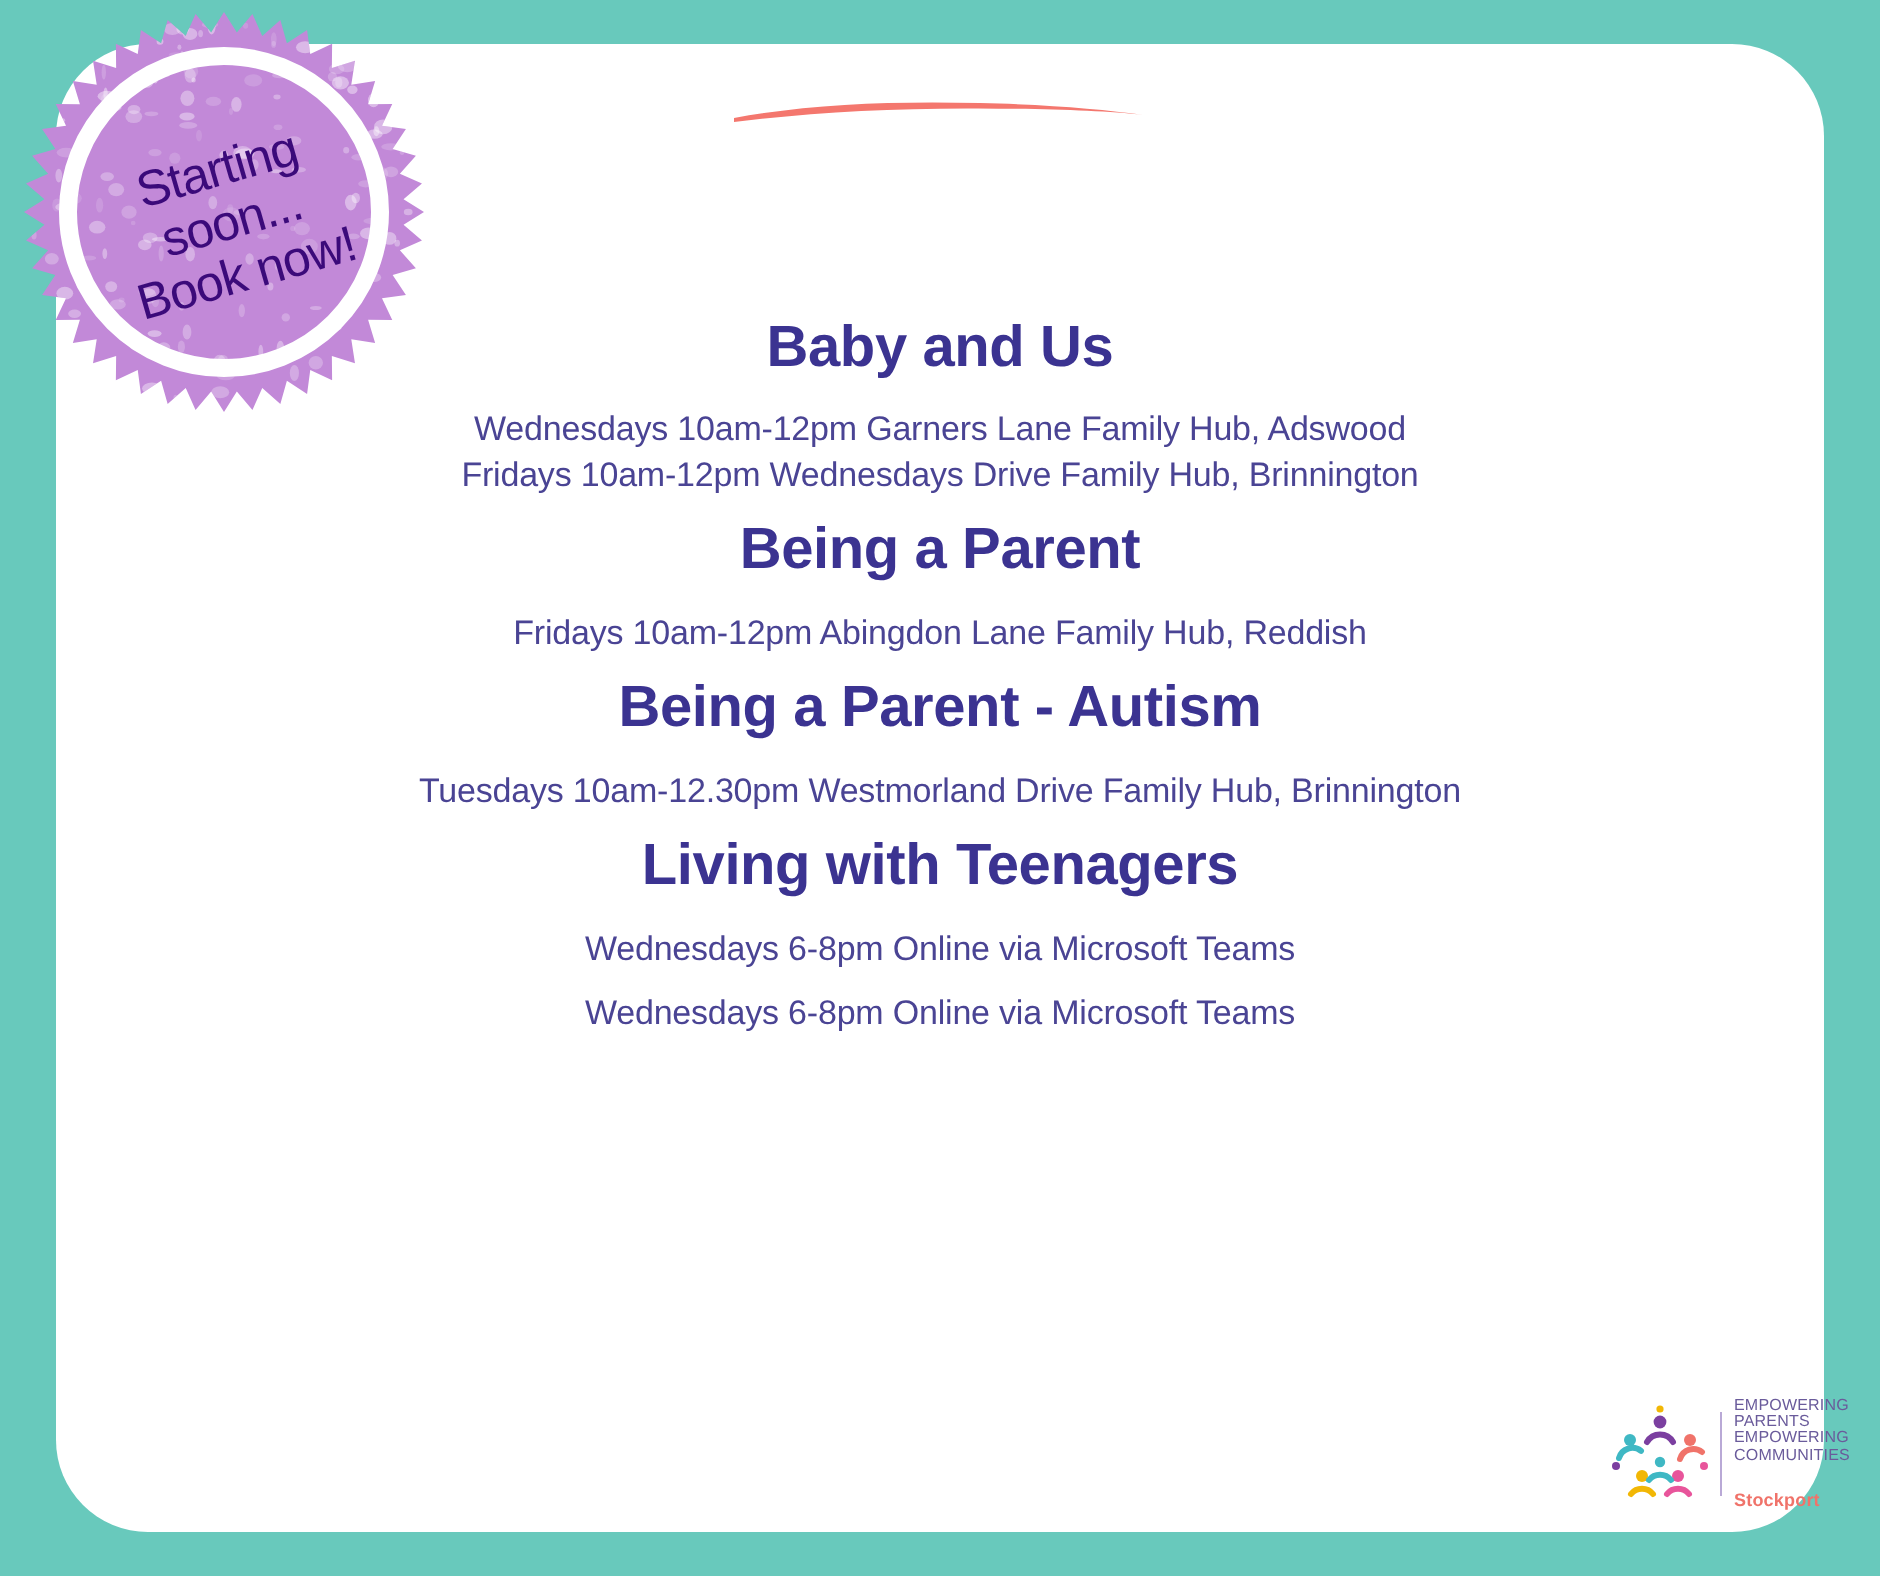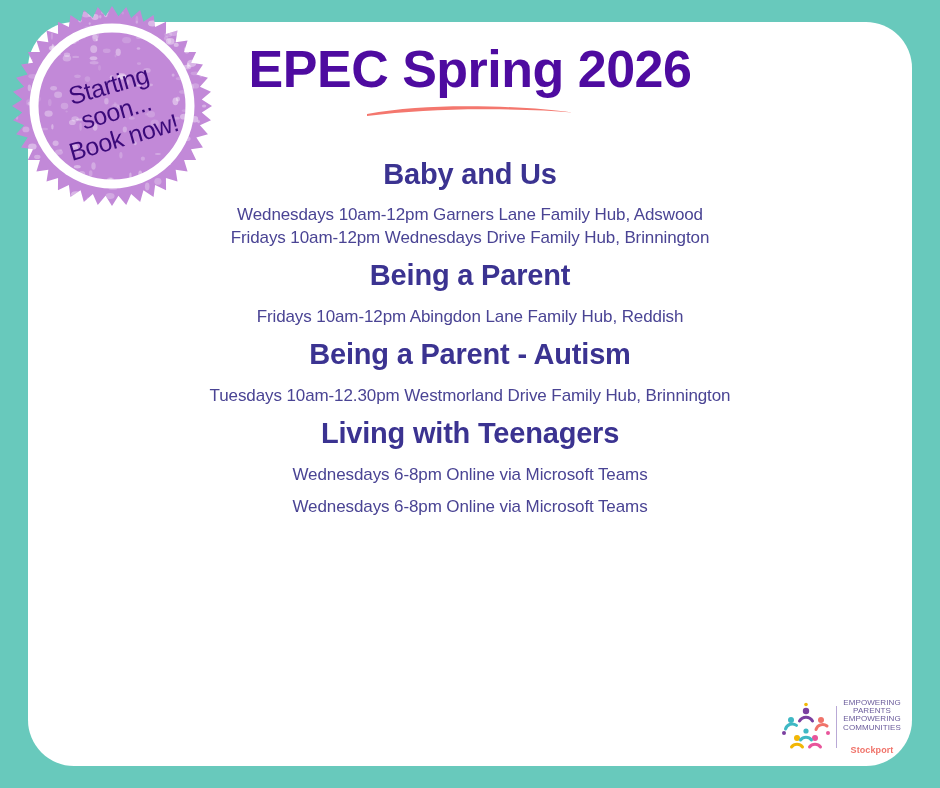--- a/index.html
+++ b/index.html
@@ -108,27 +108,26 @@
     font-weight: normal;
     line-height: 1.08;
     letter-spacing: -0.5px;
     margin-left: 6px;
     margin-top: 8px;
   }
 
   
   #logo {
     position: absolute;
-    left: 780px;
+    left: 804px;
     top: 698px;
     width: 124px;
     height: 58px;
     display: flex;
     align-items: center;
-    text-align: center;
   }
   #logo-mark { width: 52px; height: 50px; flex: 0 0 auto; }
   .logo-divider {
     width: 1px;
     height: 42px;
     background: #B9A9D6;
     margin: 0 6px 0 4px;
     flex: 0 0 auto;
   }
   .logo-words { line-height: 1.03; }
@@ -146,21 +145,20 @@
   }
 </style>
 </head>
 <body>
 
 <div id="poster">
 
   <div id="card"></div>
 
   <div class="title-wrap">
-    <h1 class="poster-title">EPEC Spring 2026</h1>
     <svg class="title-swoosh" viewBox="0 0 210 16">
       <path d="M2,11 C40,4 80,2.5 125,3.5 C160,4.3 186,6.5 207,9.5 C187,7.2 158,6.4 124,6.2 C80,6 40,8.2 2,13 Z" fill="#F4776E"></path>
     </svg>
   </div>
 
   <div class="programs">
 
     <div class="program">
       <div class="program-name">Baby and Us</div>
       <div class="session">Wednesdays 10am-12pm Garners Lane Family Hub, Adswood</div>

